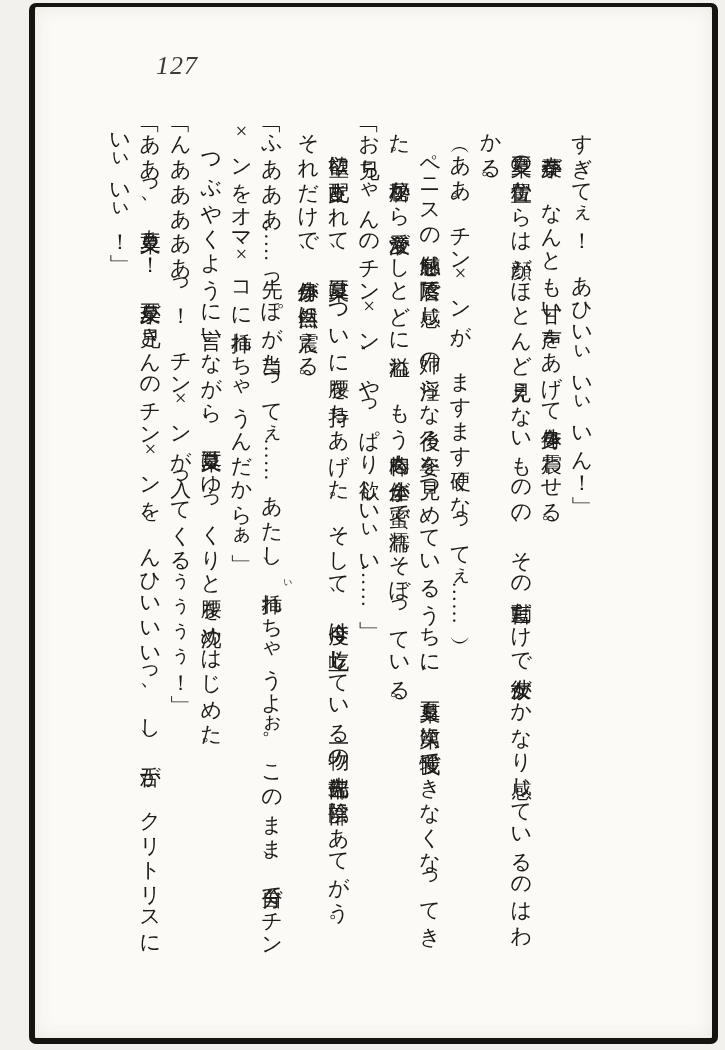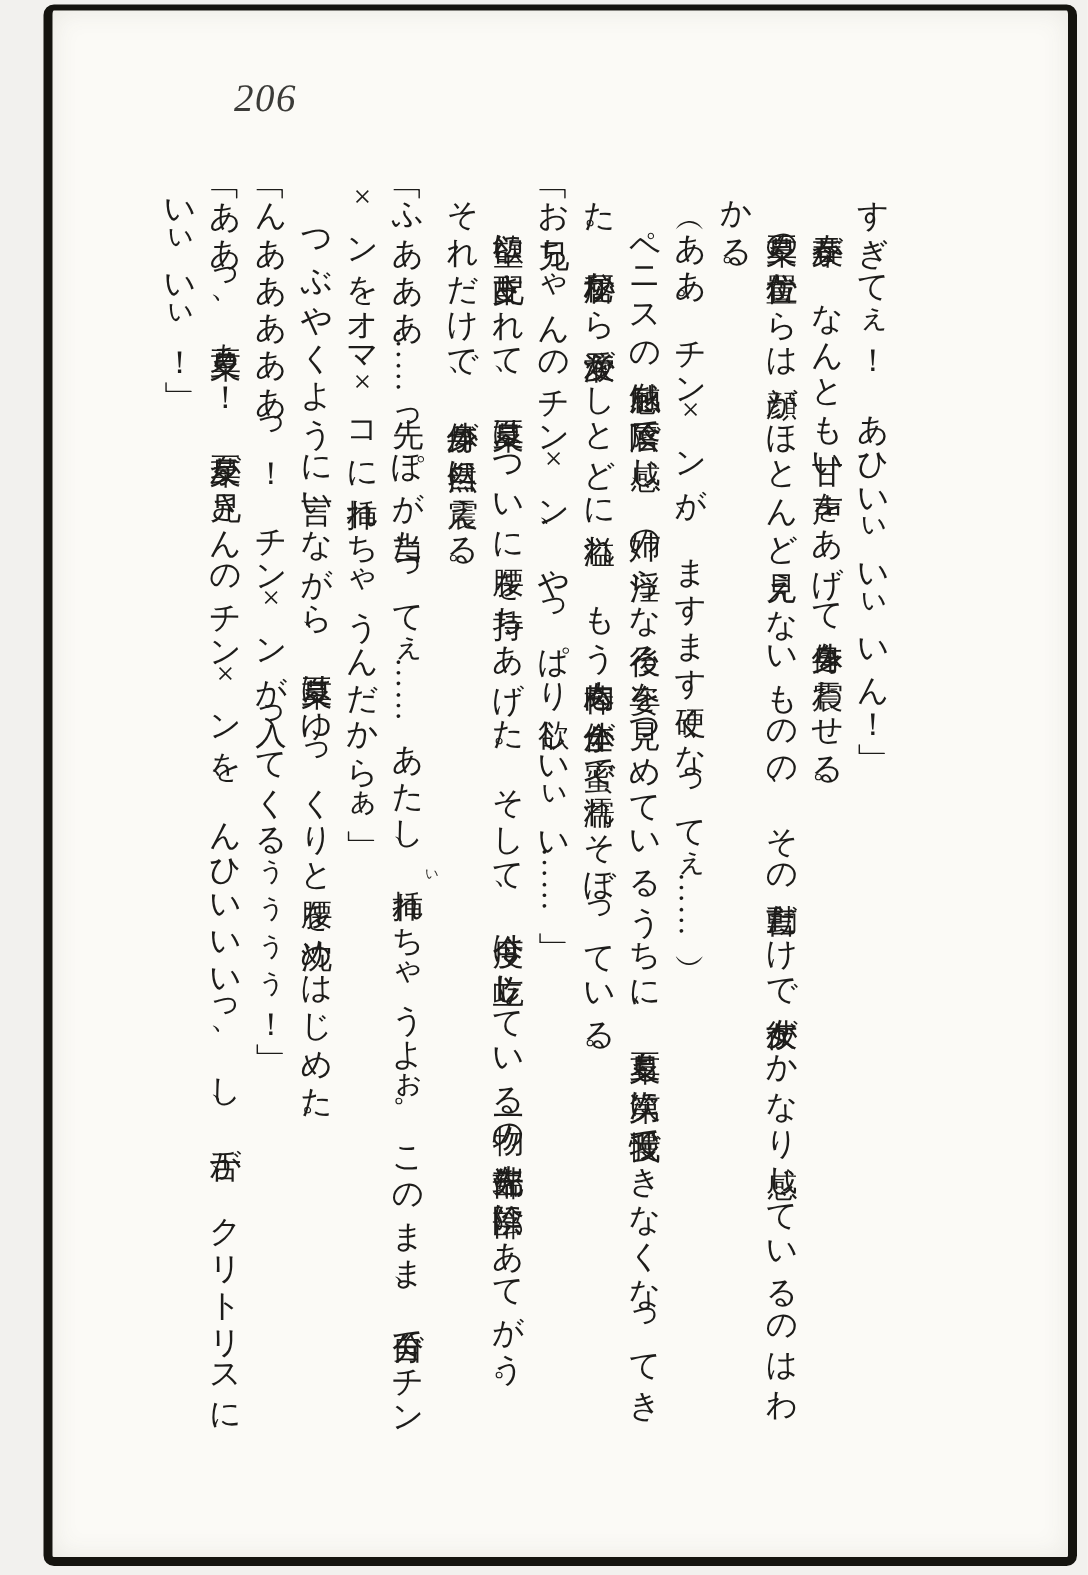--- a/index.html
+++ b/index.html
@@ -62,21 +62,21 @@
     font-size: 9px;
     letter-spacing: 0;
     color: #2a2925;
   }
 </style>
 </head>
 <body>
 
 <div class="scan">
   <div class="page-frame">
-    <div class="page-number">206</div>
+    <div class="page-number">127</div>
     <div class="text-block">
         <p>すぎてぇ！　あひいぃいぃいん！」</p>
         <p class="indent">春菜が、なんとも甘い声をあげて身体を震わせる。</p>
         <p class="indent">夏菜の位置からは顔がほとんど見えないものの、その言動だけで彼女がかなり感じているのはわかる。</p>
         <p class="indent">（ああ。チン×ンが、ますます硬くなってぇ……）</p>
         <p class="indent">ペニスの感触を陰唇で感じ、姉の淫らな後ろ姿を見つめているうちに、夏菜も次第に我慢できなくなってきた。秘唇から愛液がしとどに溢れ、もう肉棒も全体が蜜で濡れそぼっている。</p>
         <p>「お兄ちゃんのチン×ン、やっぱり欲しいぃい……」</p>
         <p class="indent">欲望に支配されて、夏菜はついに腰を持ちあげた。そして、今度は屹立している一物の先端部を陰部にあてがう。それだけで、身体が自然に震える。</p>
         <p>「ふあああ……先っぽが当たってぇ……あたし、<ruby>挿<rt>い</rt></ruby>れちゃうよぉ。このまま、自分でチン×ンをオマ×コに挿れちゃうんだからぁ」</p>
         <p class="indent">つぶやくように言いながら、夏菜はゆっくりと腰を沈めはじめた。</p>

